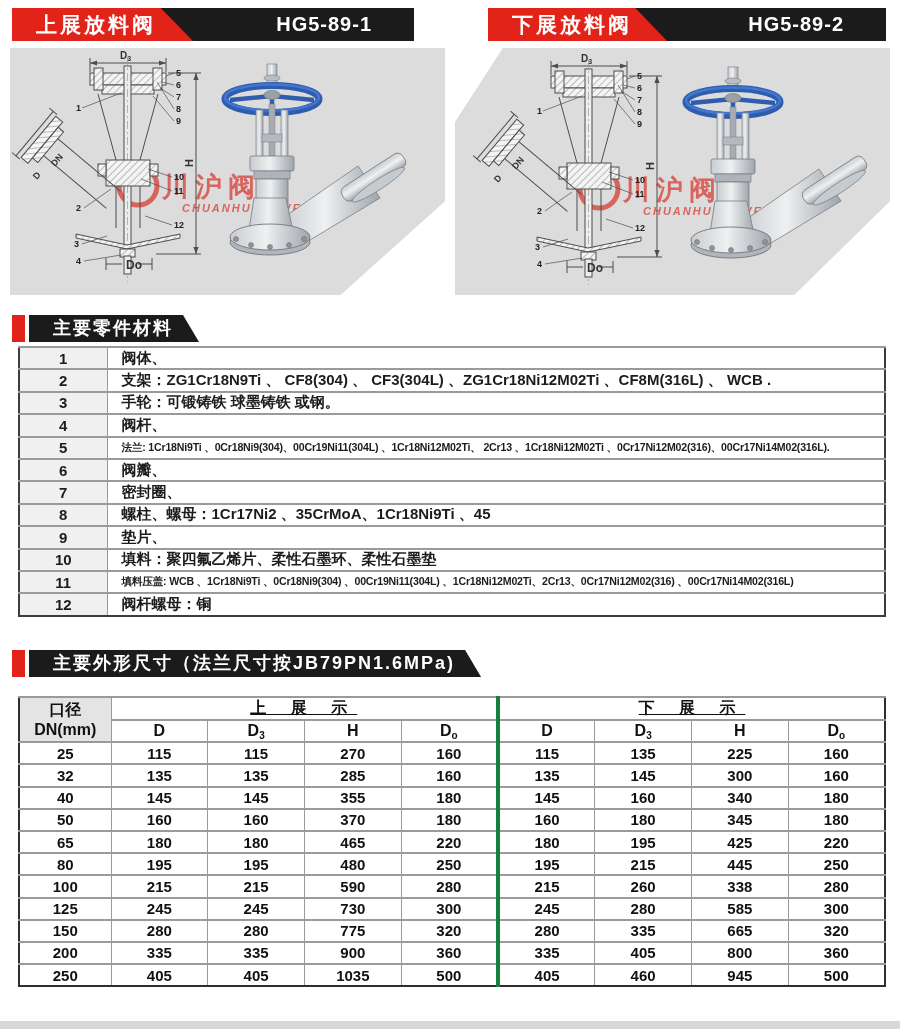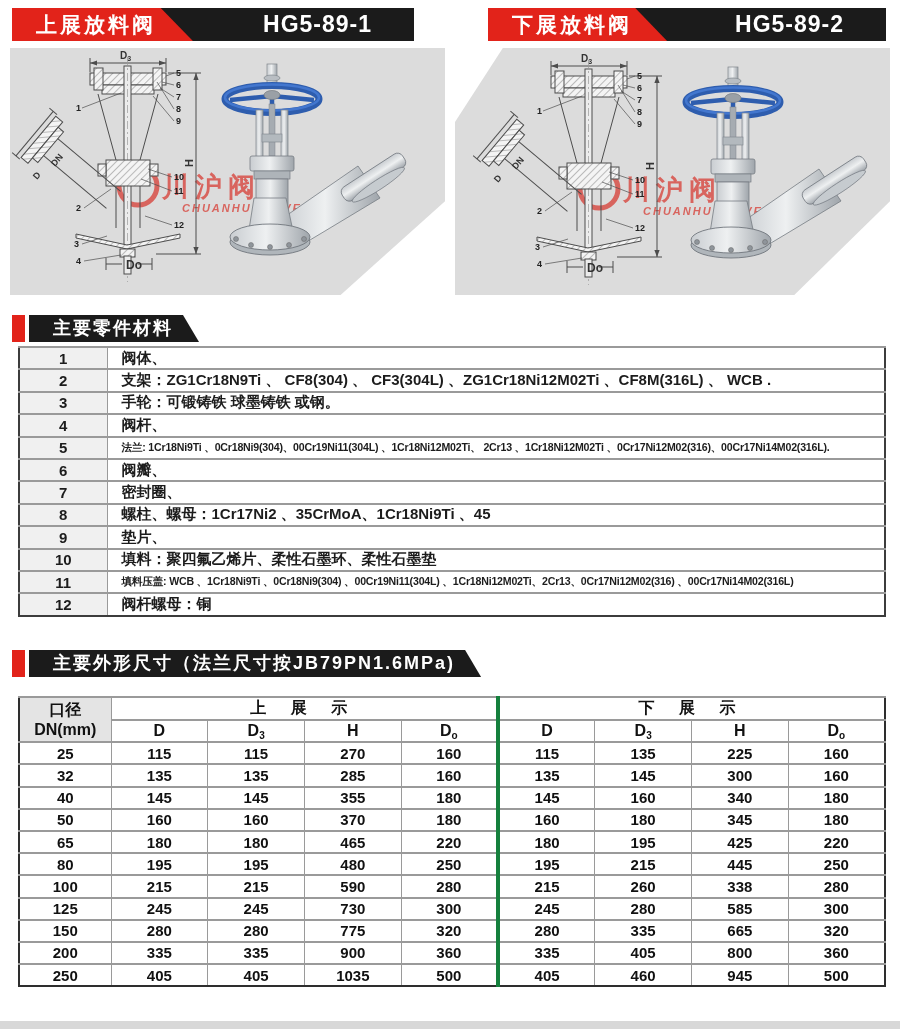--- a/index.html
+++ b/index.html
@@ -6,21 +6,21 @@
   #page{position:relative;width:900px;height:1029px;background:#ffffff;overflow:hidden;
         font-family:"Liberation Sans","DejaVu Sans",sans-serif;}
 
   
   .titlebar{position:absolute;top:8px;height:33px;background:#1b1b1b;}
   .titlebar .redpart{position:absolute;left:0;top:0;bottom:0;width:100%;
         background:#e2231a;clip-path:polygon(0 0,37% 0,45% 100%,0 100%);}
   .titlebar .pname{position:absolute;left:24px;top:0;line-height:33px;color:#fff;
         font-size:21px;font-weight:700;letter-spacing:3px;}
   .titlebar .pmodel{position:absolute;right:42px;top:0;line-height:33px;color:#fff;
-        font-size:23px;font-weight:700;letter-spacing:1px;}
+        font-size:20px;font-weight:700;letter-spacing:1px;}
   #bar-left{left:12px;width:402px;}
   #bar-right{left:488px;width:398px;}
 
   
   .panel{position:absolute;top:48px;width:435px;height:247px;background:#dcdcdc;}
   #panel-left{left:10px;clip-path:polygon(0 0,100% 0,100% 62%,76% 100%,0 100%);}
   #panel-right{left:455px;clip-path:polygon(11% 0,100% 0,100% 62%,78% 100%,0 100%,0 30%);}
   .panel svg{position:absolute;left:0;top:0;}
 
   
@@ -41,21 +41,21 @@
   #mat-table td.num{width:88px;text-align:center;font-size:15px;background:#f0f0f0;}
   #mat-table td.desc{text-align:left;padding-left:14px;font-size:15px;white-space:nowrap;overflow:hidden;}
   #mat-table tr.small td.desc{font-size:10.6px;letter-spacing:-0.2px;}
 
   
   #dim-table{position:absolute;left:18px;top:696px;width:868px;table-layout:fixed;
         border:2px solid #2e2e2e;}
   #dim-table td{border:1px solid #9a9a9a;border-top:2px solid #9a9a9a;height:22.2px;
         padding:0;text-align:center;vertical-align:middle;color:#111;font-weight:700;font-size:15px;}
   #dim-table td.dnhead{width:92px;background:#e4e4e4;font-size:16px;line-height:1.25;margin-left:18px;}
-  #dim-table td.grp{font-size:16px;letter-spacing:10px;border-bottom:1px solid #9a9a9a;}
+  #dim-table td.grp{font-size:16px;letter-spacing:10px;border-bottom:1px solid #9a9a9a;text-decoration:underline;}
   #dim-table td.sh{font-size:16px;}
   #dim-table td.mid{border-left:4px solid #15803d;}
   #dim-table .subsc{font-size:10px;vertical-align:-3px;}
 
   .bottom-strip{position:absolute;left:0;top:1021px;width:900px;height:8px;background:#d8d8d8;}
   [data-name]{box-sizing:border-box;}
 </style>
 </head>
 <body>
 

